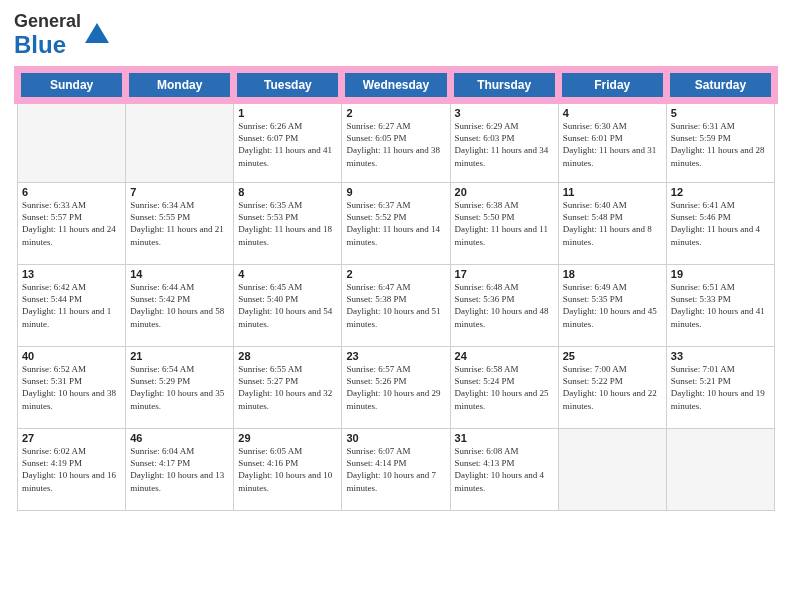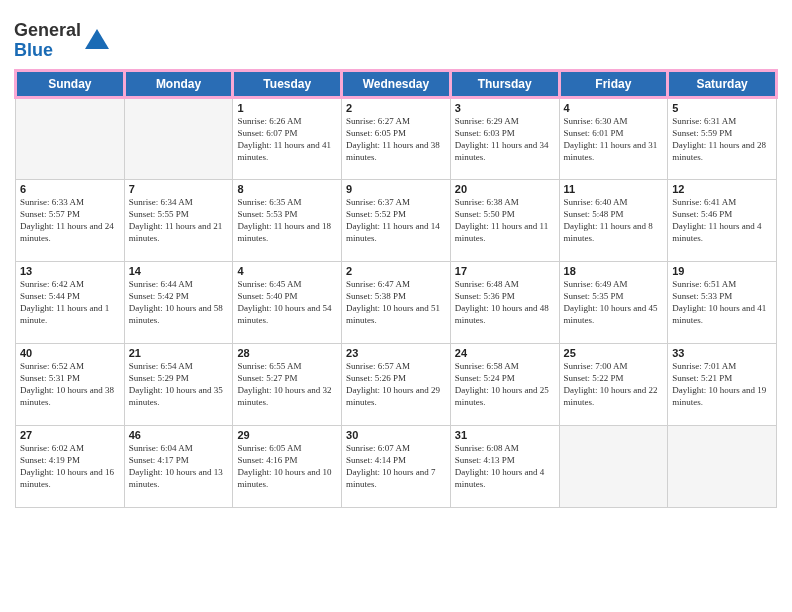--- a/index.html
+++ b/index.html
@@ -7,21 +7,21 @@
       font-family: Arial, sans-serif;
       background: #fff;
       width: 792px;
       height: 612px;
       overflow: hidden;
     }
     .page {
       width: 792px;
       height: 612px;
       background: #fff;
-      padding: 21px 14px 10px 14px;
+      padding: 12px 14px 10px 14px;
     }
     .header {
       display: flex;
       justify-content: space-between;
       align-items: flex-start;
       margin-bottom: 8px;
     }
     .logo {
       display: flex;
       align-items: center;
@@ -51,21 +51,21 @@
       border-collapse: collapse;
       table-layout: fixed;
     }
     .day-header {
       background: #2a6db5;
       color: #fff;
       text-align: center;
       font-size: 12px;
       font-weight: bold;
       padding: 5px 2px;
-      border: 3px solid #f9a8d4;
+      border: 7px solid #f9a8d4;
     }
     td {
       border: 1px solid #d0d0d0;
       vertical-align: top;
       padding: 3px 4px;
       font-size: 9.5px;
       color: #222;
       height: 82px;
     }
     td.empty {
@@ -86,21 +86,21 @@
 </head>
 <body>
 
 <div class="page">
   <div class="header">
     <div class="logo">
       <div>
         <div style="display:flex;align-items:center;">
           <div>
             <div class="logo-general" style="font-size:18px;font-weight:bold;line-height:1.1;">General</div>
-            <div class="logo-blue" style="font-size:18px;font-weight:bold;color:#1a6bb5;line-height:1.1;">Blue</div>
+            <div class="logo-blue" style="font-size:24px;font-weight:bold;color:#1a6bb5;line-height:1.1;">Blue</div>
           </div>
           <svg class="logo-icon" viewBox="0 0 28 28" width="32" height="32">
             <polygon points="14,2 26,22 2,22" fill="#1a6bb5"></polygon>
           </svg>
         </div>
       </div>
     </div>
     <div class="title-block">
       <div class="month-title"></div>
       <div class="location"></div>

